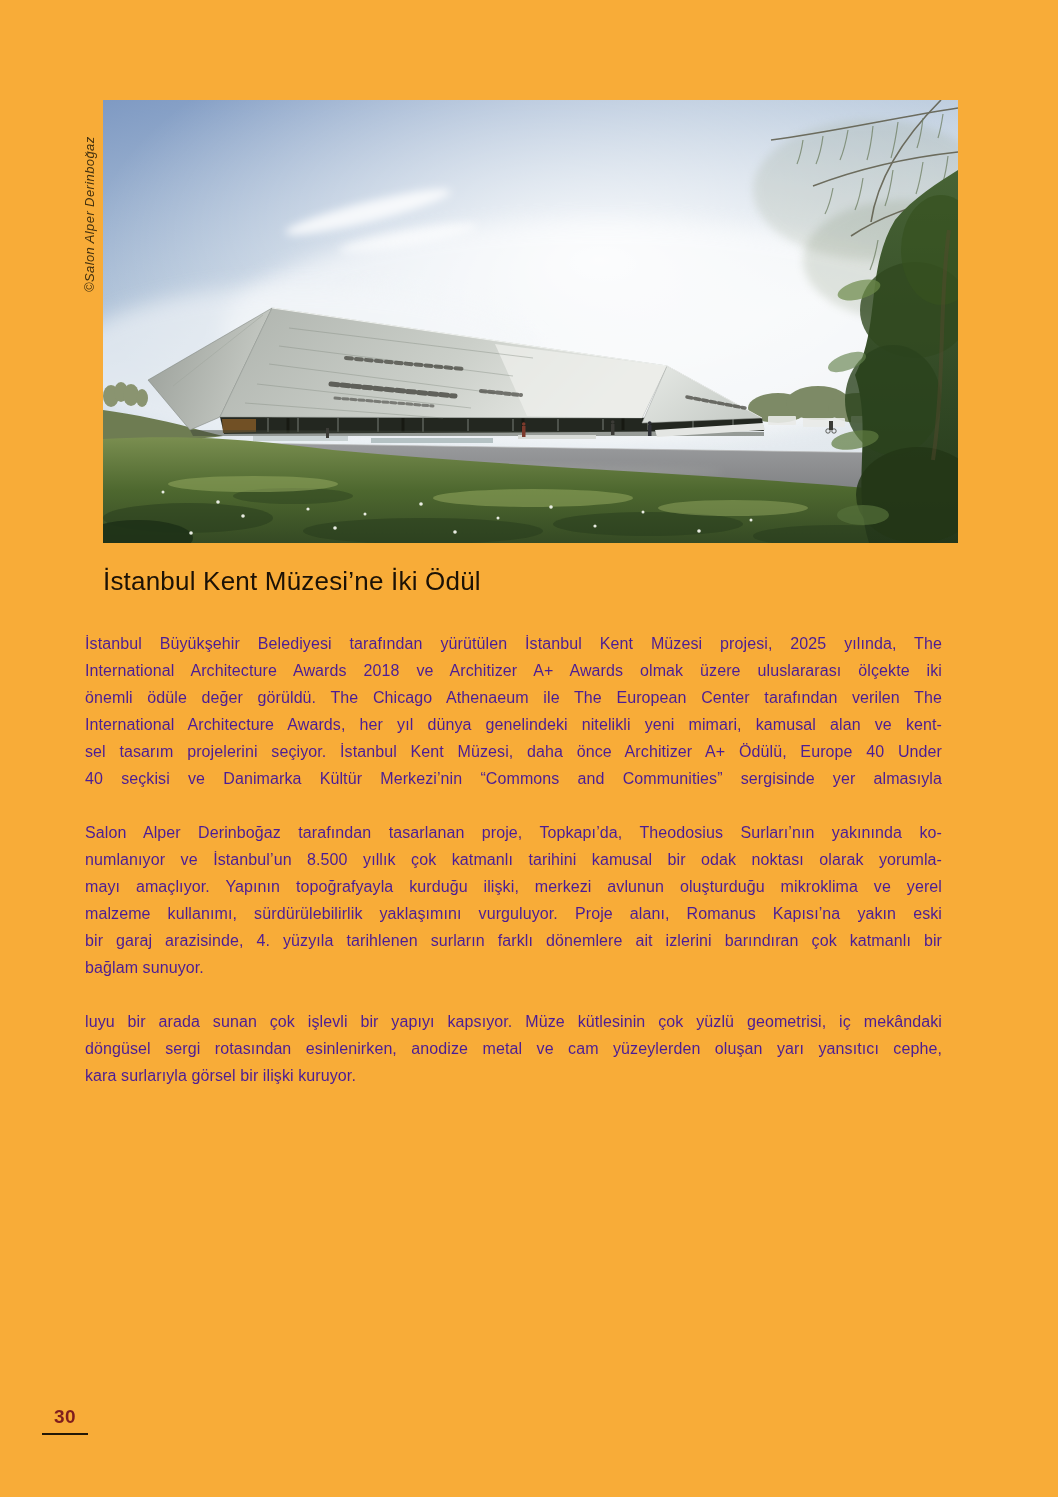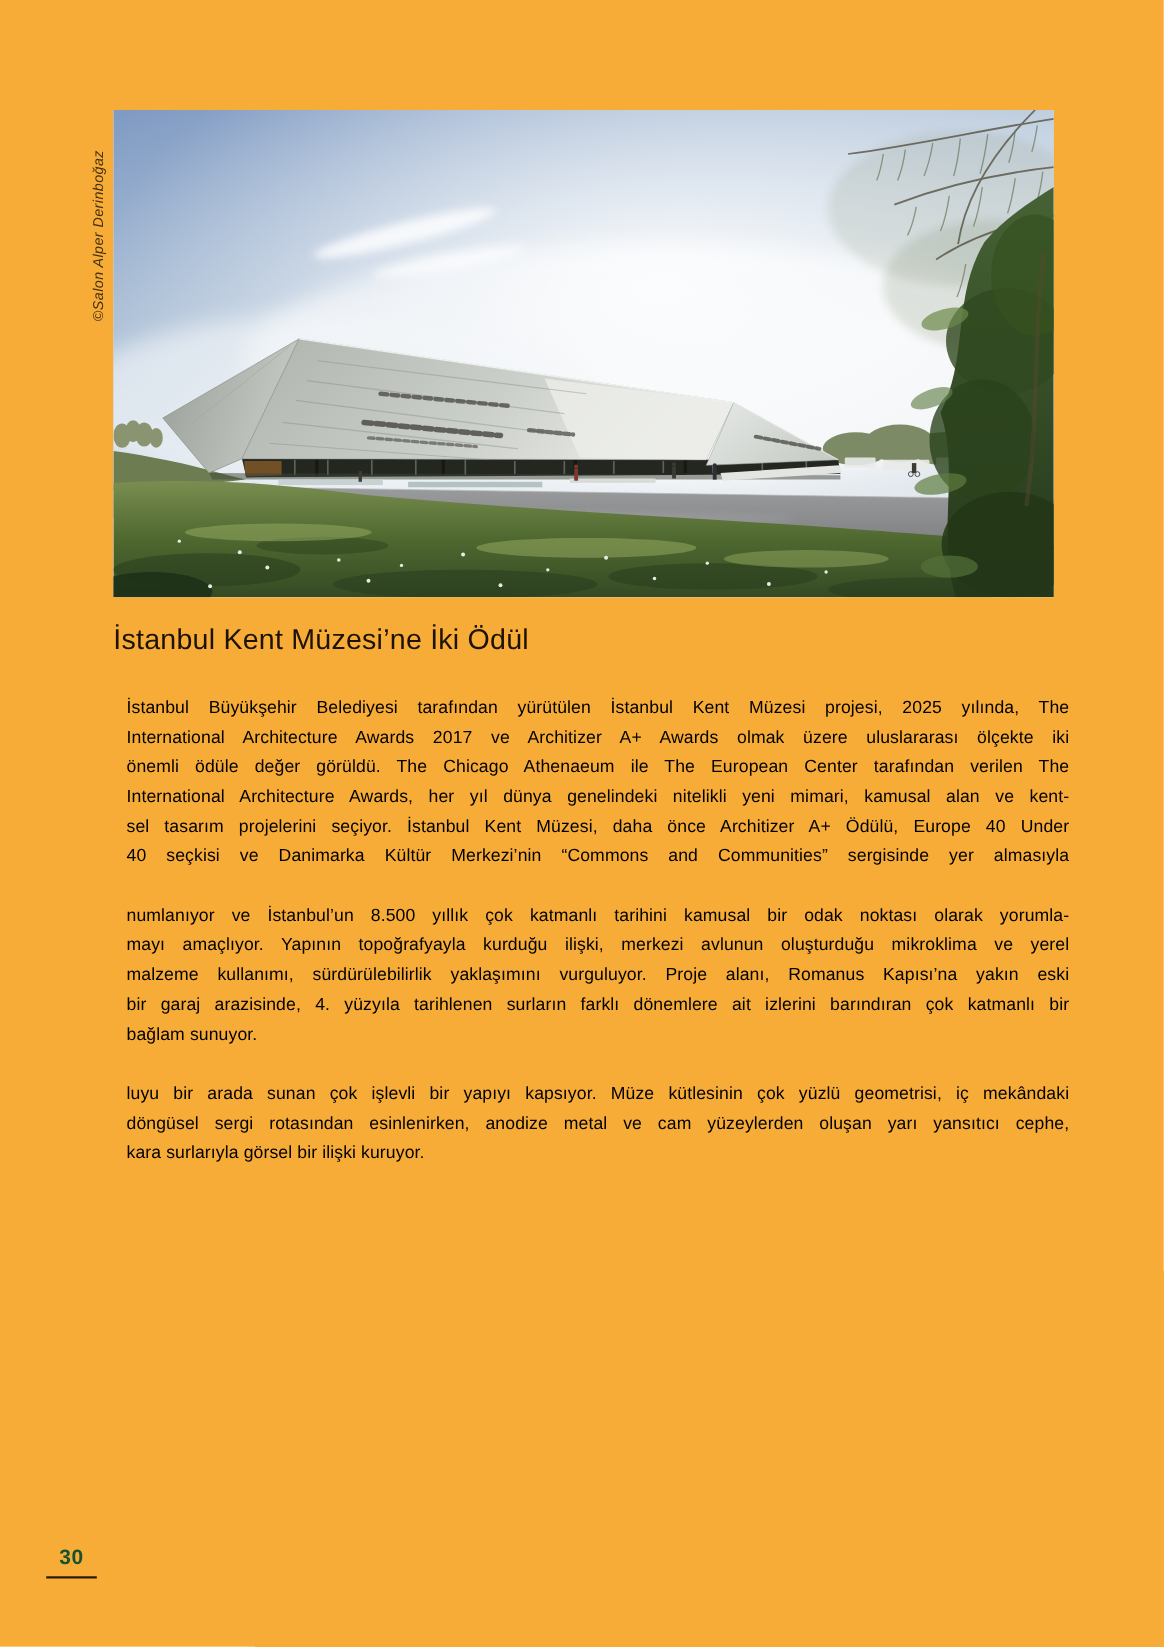--- a/index.html
+++ b/index.html
@@ -27,31 +27,31 @@
     font-size:13px;
     letter-spacing:.4px;
     color:#42300F;
   }
   .title{
     position:absolute;left:103px;top:566px;margin:0;width:857px;
     font-size:26px;font-weight:400;letter-spacing:.2px;
     color:#1C1206;
   }
   .article-body{
-    position:absolute;left:115px;top:630px;width:857px;
+    position:absolute;left:85px;top:630px;width:857px;
     font-size:16px;line-height:27px;letter-spacing:.1px;
-    color:#000000;
+    color:#4c1d95;
   }
   .para{margin:0 0 27px 0;padding:0;}
   .ln{display:block;text-align:justify;text-align-last:justify;}
   .ln.last{text-align-last:left;}
   .footer{
     position:absolute;left:42px;top:1406px;width:46px;text-align:center;
   }
-  .pagenum{font-size:19px;font-weight:700;color:#14532d;letter-spacing:.5px;}
+  .pagenum{font-size:19px;font-weight:700;color:#7f1d1d;letter-spacing:.5px;}
   .pagenum-rule{height:2px;background:#241806;margin-top:5px;}
 </style>
 </head>
 <body>
 
 <div class="page">
 
   <div class="photo">
     <svg viewBox="0 0 855 443" preserveAspectRatio="none">
       <defs>
@@ -247,27 +247,28 @@
 
   <div class="credit">
     <span>©Salon Alper Derinboğaz</span>
   </div>
 
   <h1 class="title">İstanbul Kent Müzesi’ne İki Ödül</h1>
 
   <div class="article-body">
     <p class="para">
       <span class="ln">İstanbul Büyükşehir Belediyesi tarafından yürütülen İstanbul Kent Müzesi projesi, 2025 yılında, The</span>
-      <span class="ln">International Architecture Awards 2017 ve Architizer A+ Awards olmak üzere uluslararası ölçekte iki</span>
+      <span class="ln">International Architecture Awards 2018 ve Architizer A+ Awards olmak üzere uluslararası ölçekte iki</span>
       <span class="ln">önemli ödüle değer görüldü. The Chicago Athenaeum ile The European Center tarafından verilen The</span>
       <span class="ln">International Architecture Awards, her yıl dünya genelindeki nitelikli yeni mimari, kamusal alan ve kent-</span>
       <span class="ln">sel tasarım projelerini seçiyor. İstanbul Kent Müzesi, daha önce Architizer A+ Ödülü, Europe 40 Under</span>
       <span class="ln">40 seçkisi ve Danimarka Kültür Merkezi’nin “Commons and Communities” sergisinde yer almasıyla</span>
     </p>
     <p class="para">
+      <span class="ln">Salon Alper Derinboğaz tarafından tasarlanan proje, Topkapı’da, Theodosius Surları’nın yakınında ko-</span>
       <span class="ln">numlanıyor ve İstanbul’un 8.500 yıllık çok katmanlı tarihini kamusal bir odak noktası olarak yorumla-</span>
       <span class="ln">mayı amaçlıyor. Yapının topoğrafyayla kurduğu ilişki, merkezi avlunun oluşturduğu mikroklima ve yerel</span>
       <span class="ln">malzeme kullanımı, sürdürülebilirlik yaklaşımını vurguluyor. Proje alanı, Romanus Kapısı’na yakın eski</span>
       <span class="ln">bir garaj arazisinde, 4. yüzyıla tarihlenen surların farklı dönemlere ait izlerini barındıran çok katmanlı bir</span>
       <span class="ln last">bağlam sunuyor.</span>
     </p>
     <p class="para">
       <span class="ln">luyu bir arada sunan çok işlevli bir yapıyı kapsıyor. Müze kütlesinin çok yüzlü geometrisi, iç mekândaki</span>
       <span class="ln">döngüsel sergi rotasından esinlenirken, anodize metal ve cam yüzeylerden oluşan yarı yansıtıcı cephe,</span>
       <span class="ln last">kara surlarıyla görsel bir ilişki kuruyor.</span>

